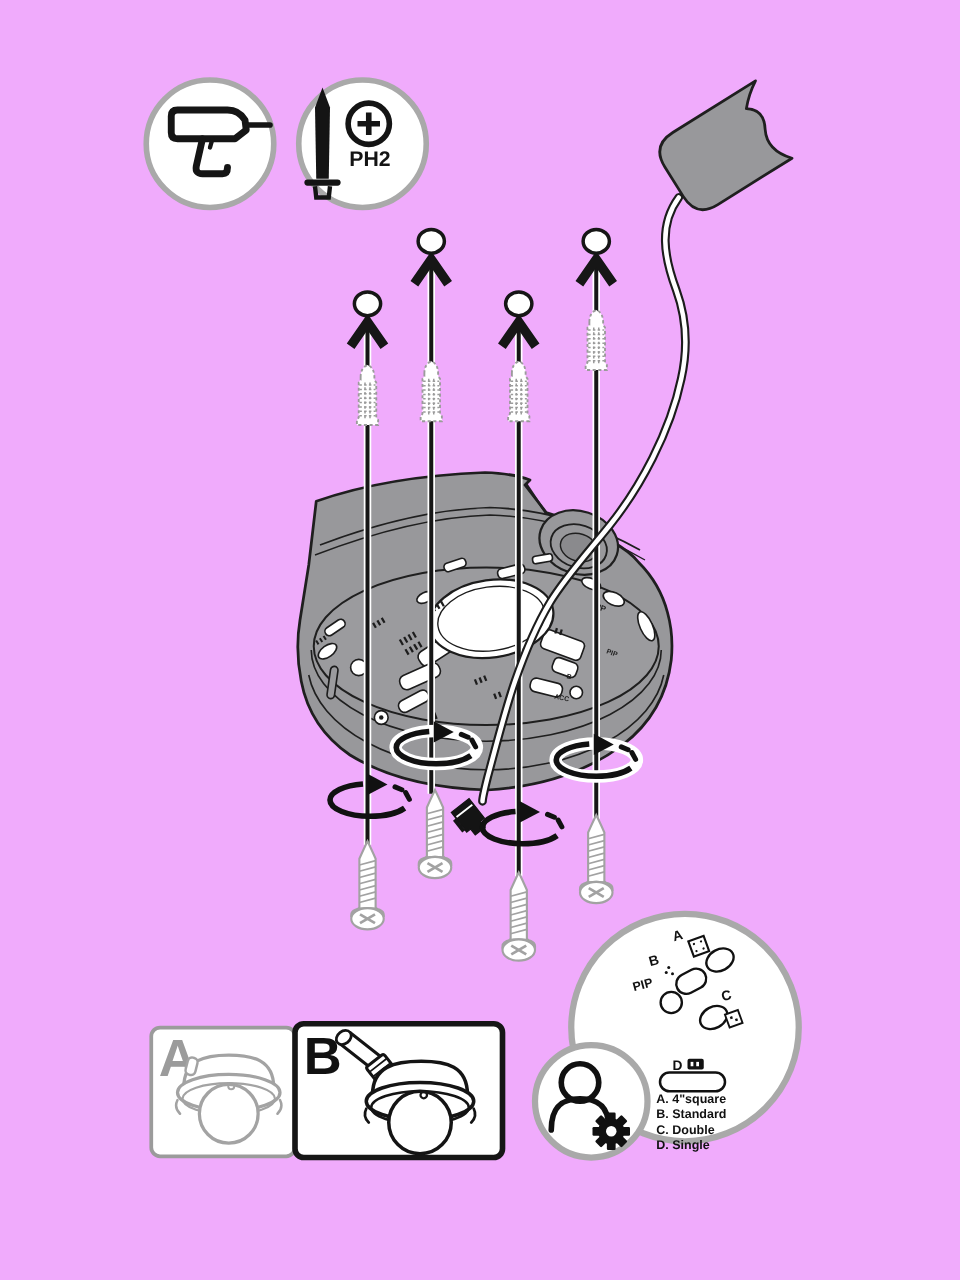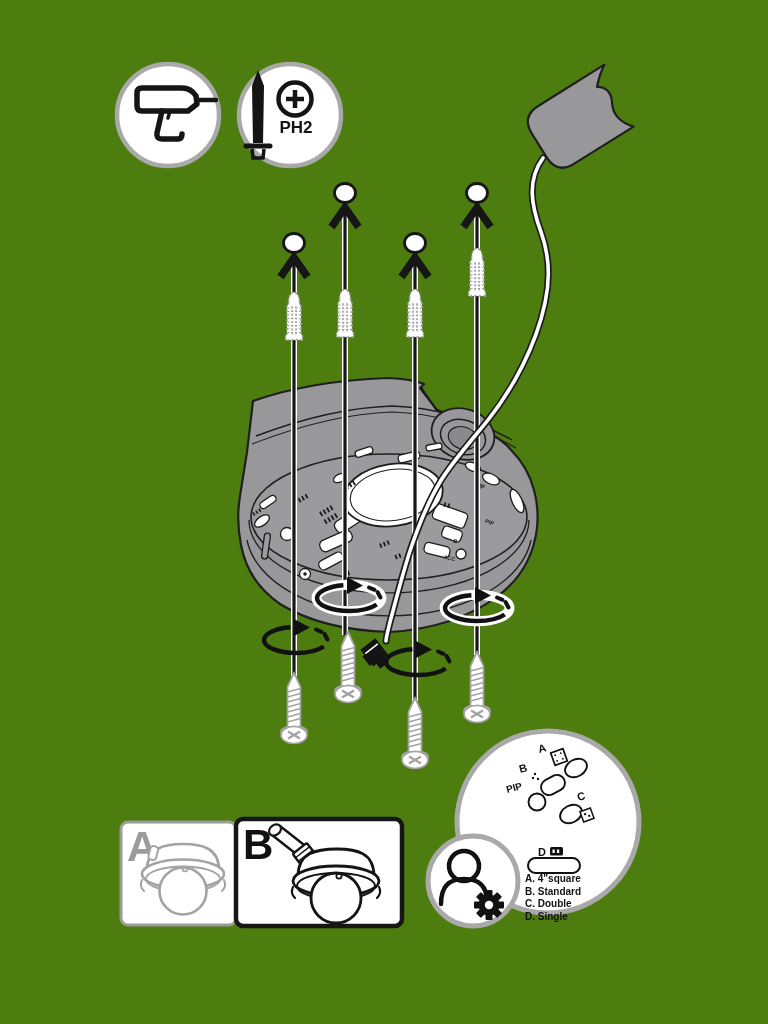--- a/index.html
+++ b/index.html
@@ -1,16 +1,16 @@
 <!DOCTYPE html>
 <html><head>
 <meta charset="utf-8">
 <style>
   html,body{margin:0;padding:0;background:#fff;}
-  .stage{position:relative;width:768px;height:1024px;background:#4d7c0f;overflow:hidden;
+  .stage{position:relative;width:768px;height:1024px;background:#f0abfc;overflow:hidden;
          font-family:"Liberation Sans", sans-serif;}
   svg{position:absolute;left:0;top:0;}
   text{font-family:"Liberation Sans", sans-serif;}
 </style>
 </head>
 <body>
 
 <div class="stage">
 <svg width="768" height="1024" viewBox="0 0 768 1024">
 

